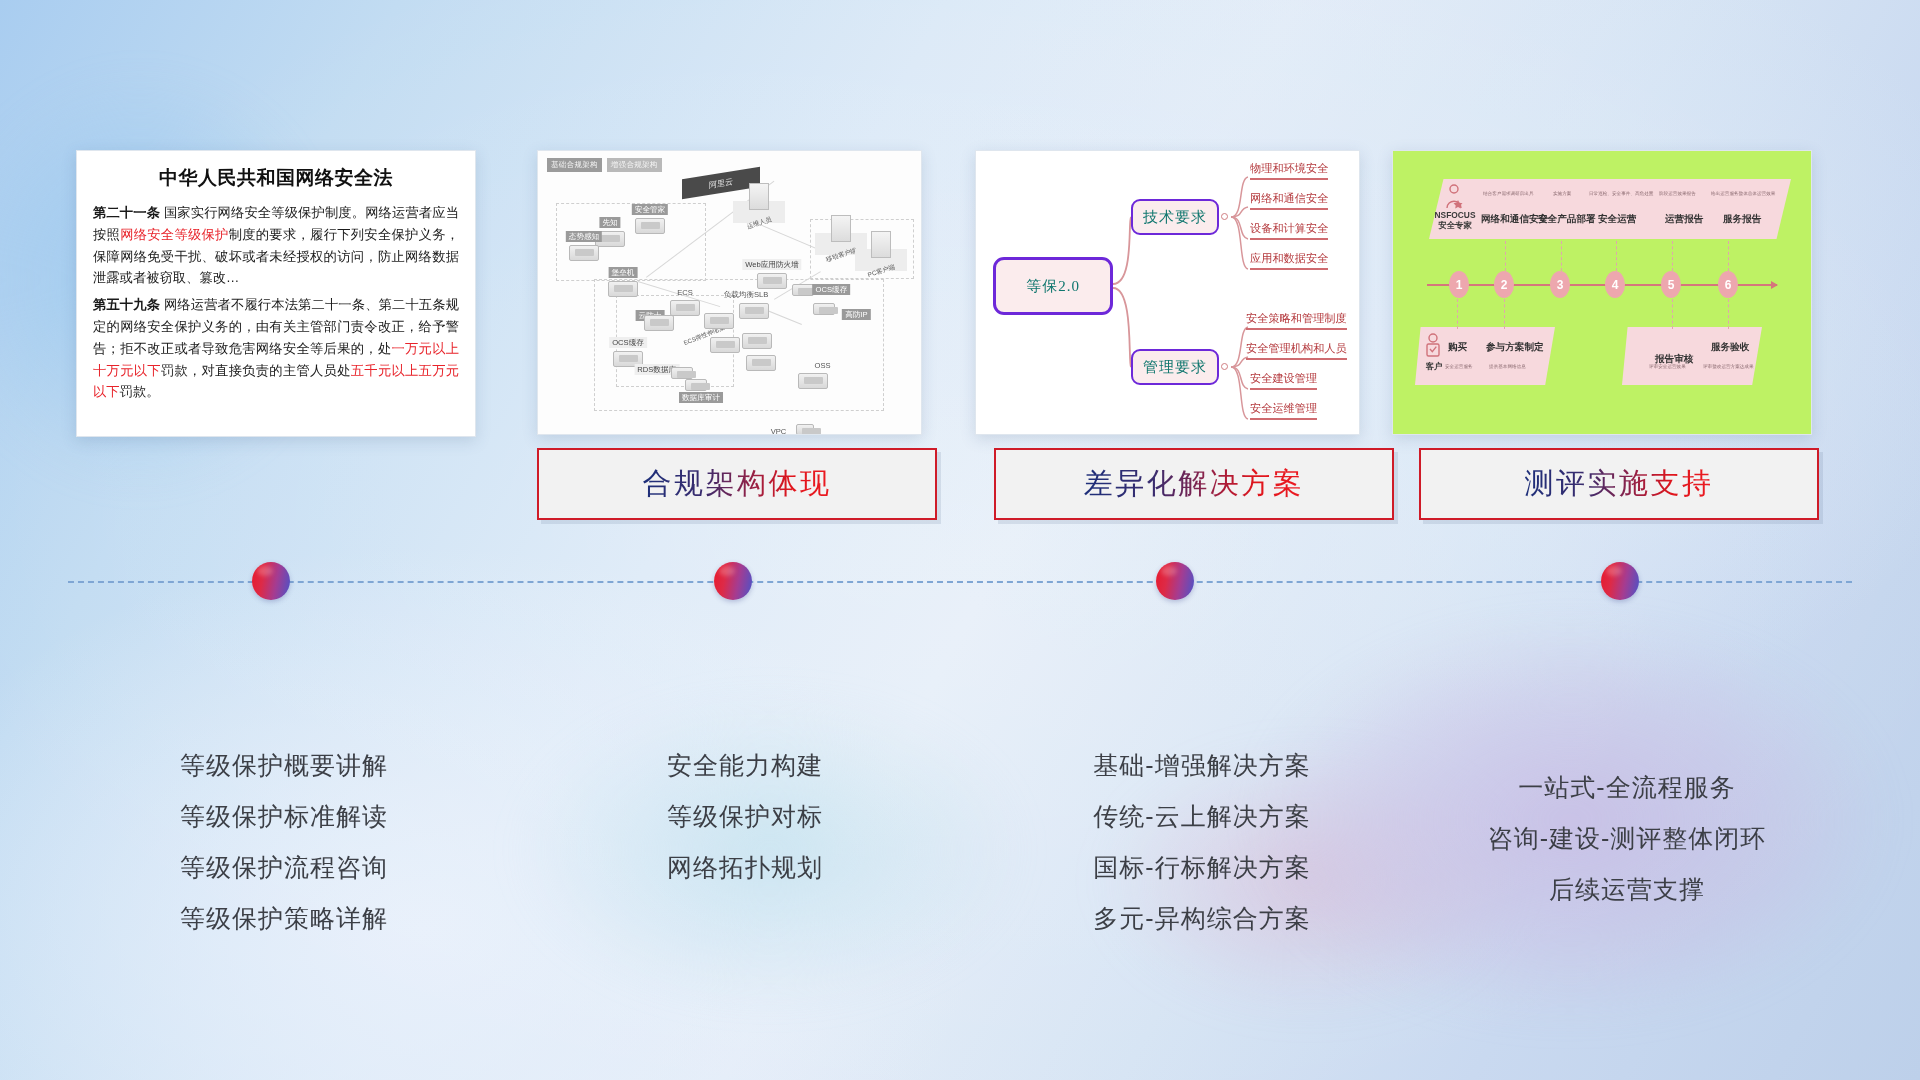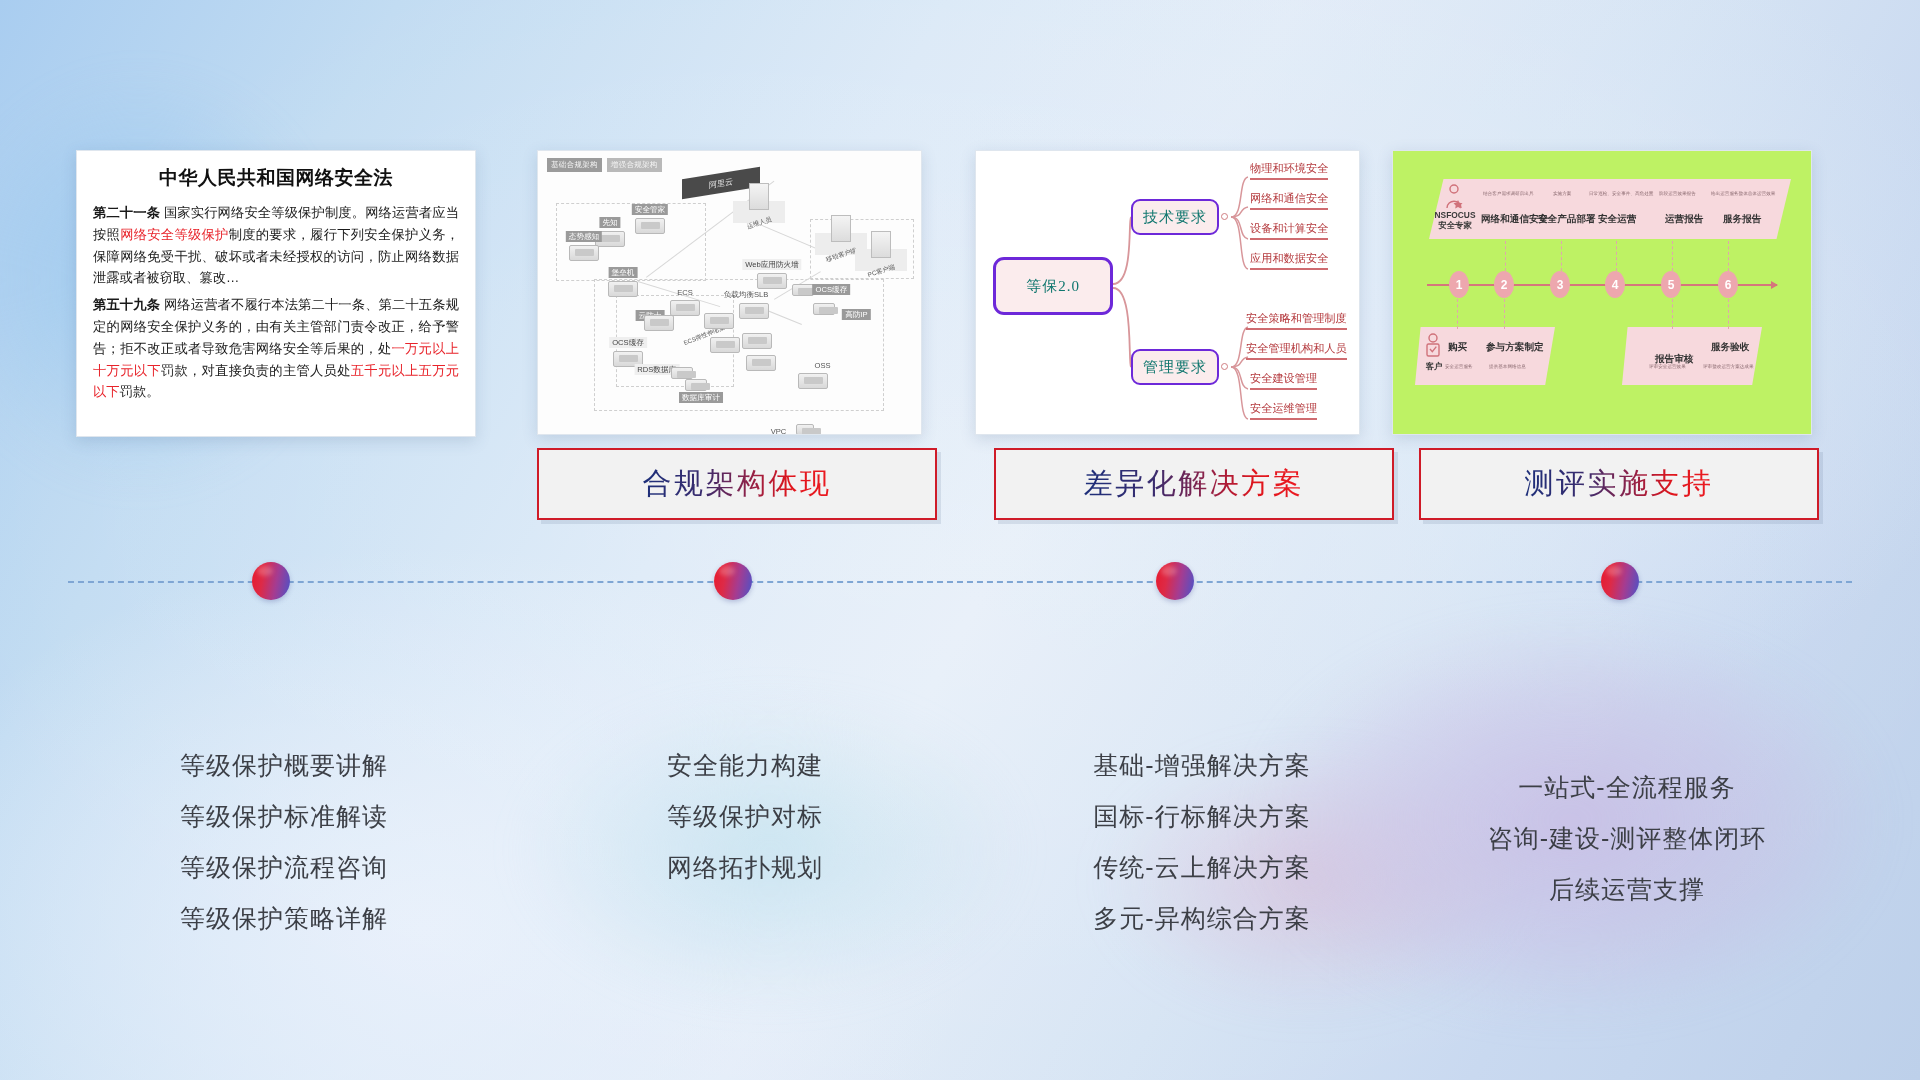--- a/index.html
+++ b/index.html
@@ -483,22 +483,22 @@
     <div class="li">等级保护流程咨询</div>
     <div class="li">等级保护策略详解</div>
   </div>
   <div class="listcol" id="lc2">
     <div class="li">安全能力构建</div>
     <div class="li">等级保护对标</div>
     <div class="li">网络拓扑规划</div>
   </div>
   <div class="listcol" id="lc3">
     <div class="li">基础-增强解决方案</div>
+    <div class="li">传统-云上解决方案</div>
     <div class="li">国标-行标解决方案</div>
-    <div class="li">传统-云上解决方案</div>
     <div class="li">多元-异构综合方案</div>
   </div>
   <div class="listcol" id="lc4">
     <div class="li">一站式-全流程服务</div>
     <div class="li">咨询-建设-测评整体闭环</div>
     <div class="li">后续运营支撑</div>
   </div>
 </div>
 
 </body></html>

